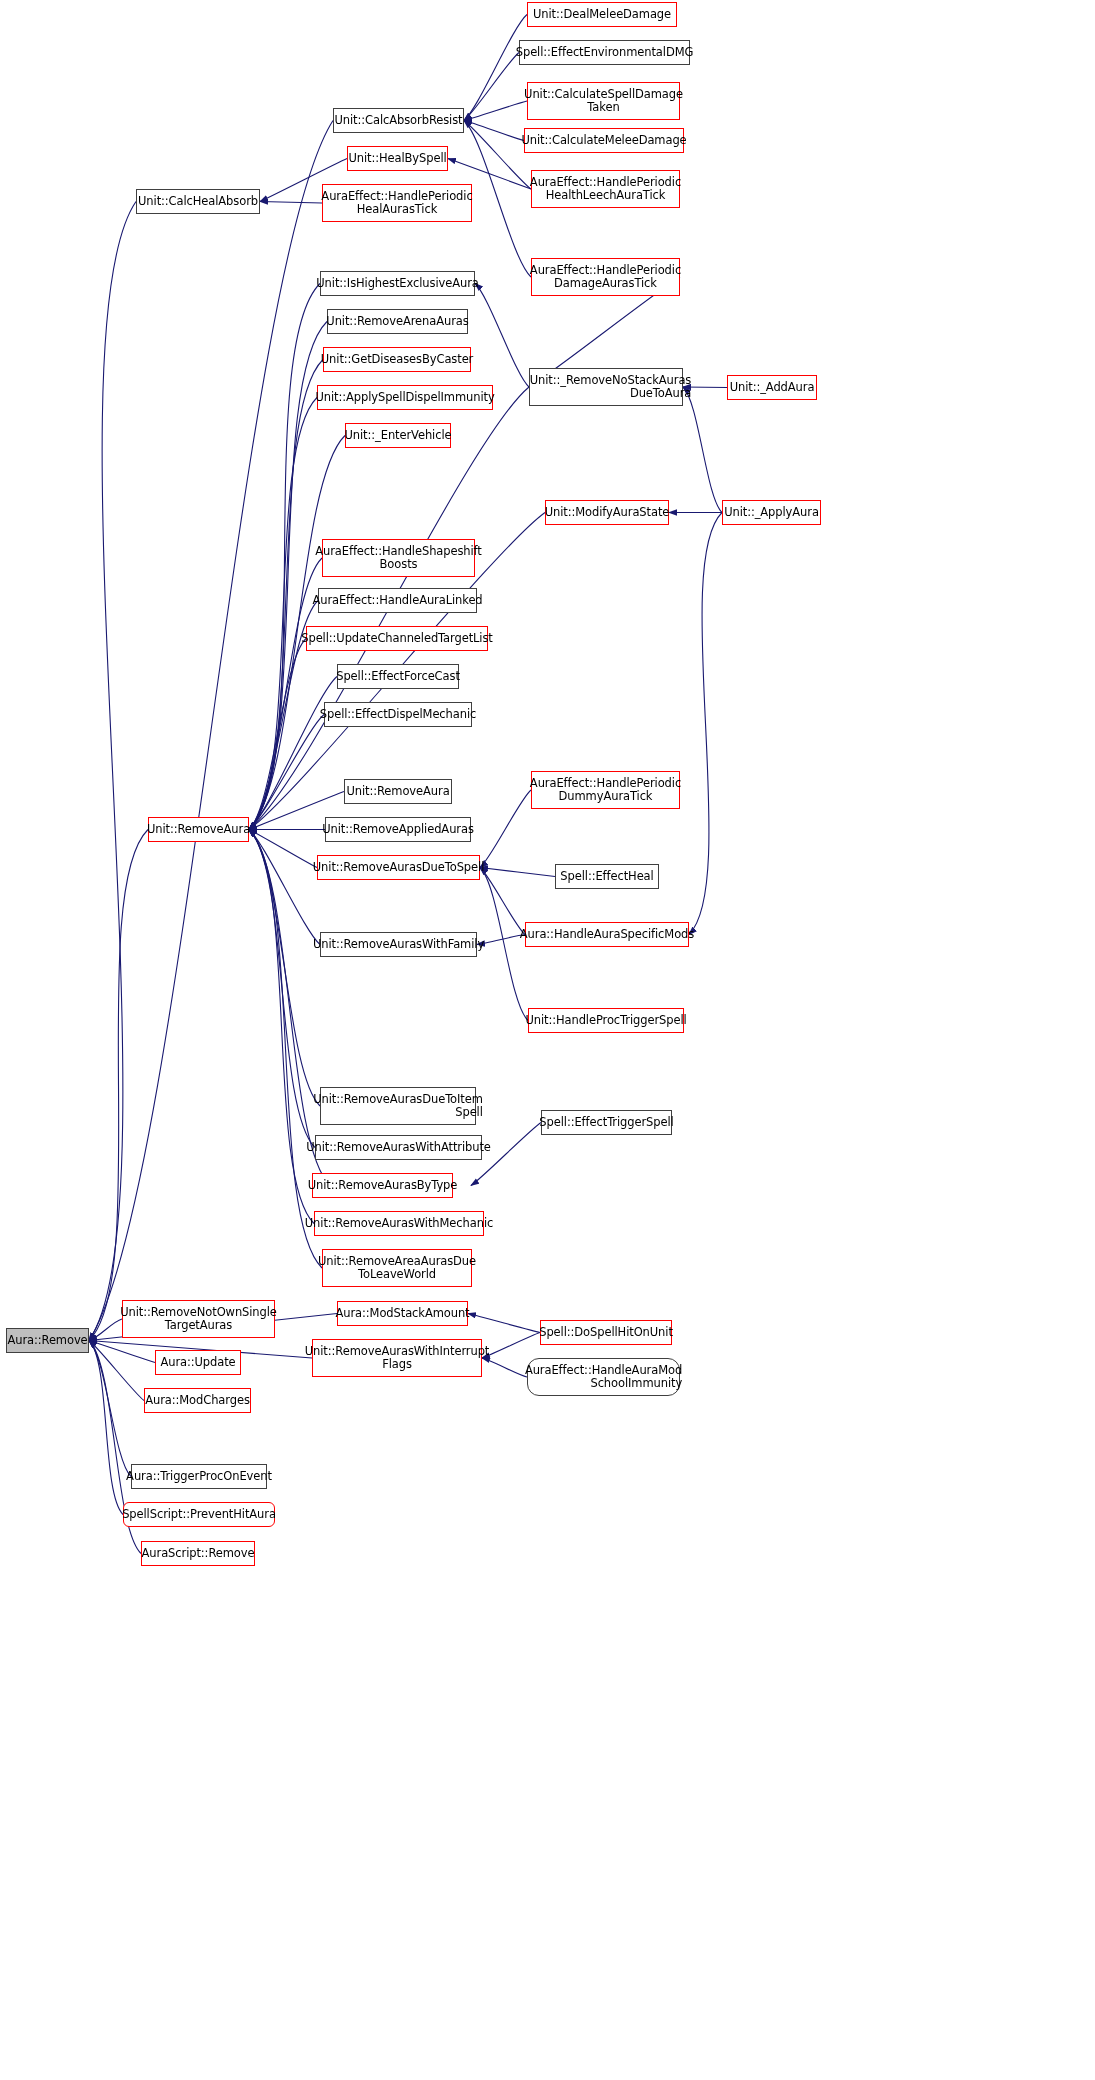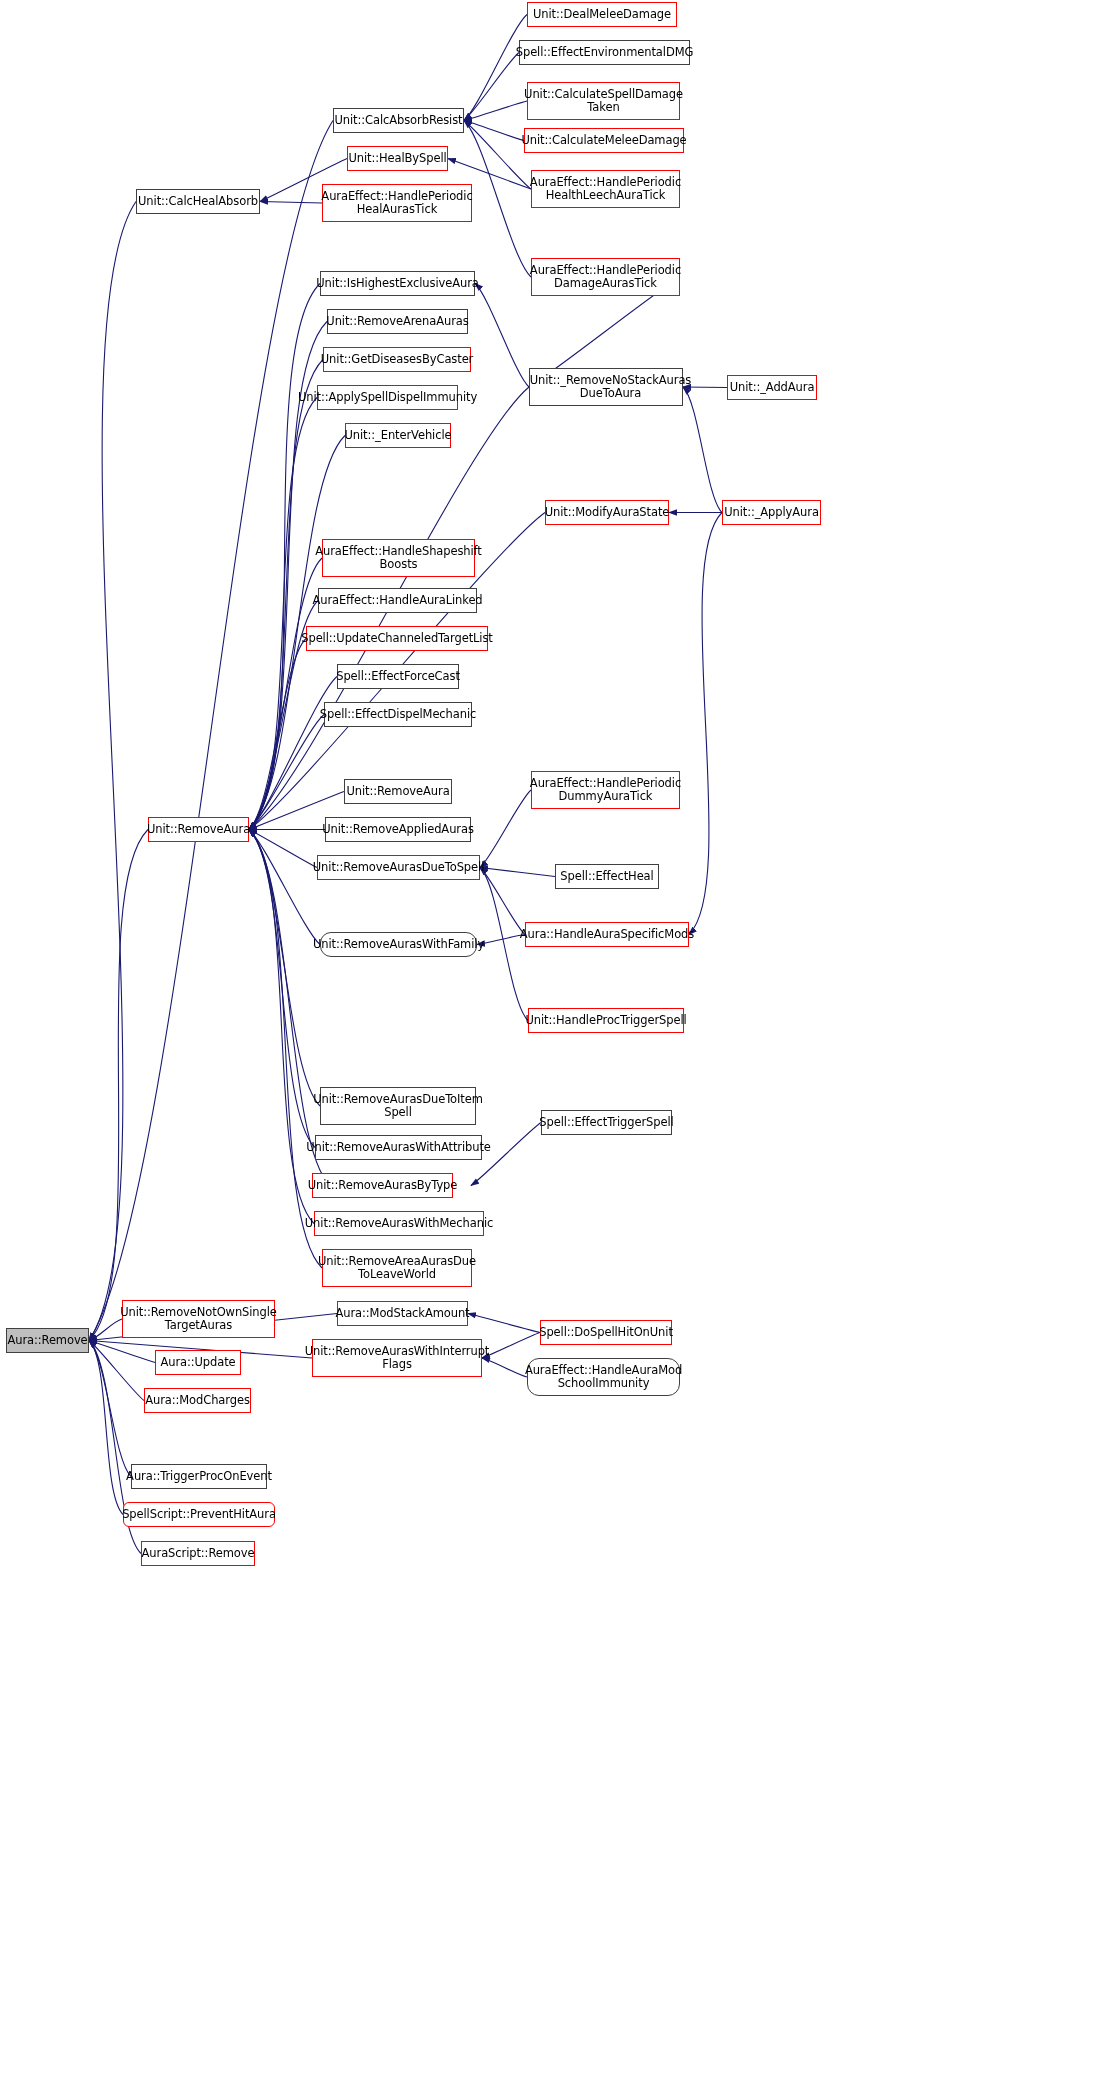--- a/index.html
+++ b/index.html
@@ -27,21 +27,21 @@
     background:#ffffff;
     font-size:11.5px;
     line-height:13.5px;
     color:#000000;
     letter-spacing:-0.1px;
     white-space:pre-line;
     padding:0 3px;
     z-index:5;
   }
   .node.red{border:1.4px solid #ff0000;}
-  .node.black{border:1.4px solid #404040;}
+  .node.black{border:1.4px solid #404040;text-align:right;}
   .node.current{border:1.4px solid #404040;background:#bfbfbf;}
 </style>
 </head>
 <body>
 
 <div id="canvas">
   <svg id="edge-layer" viewBox="0 0 1095 2080">
     <defs>
       <marker id="arrow" markerWidth="9" markerHeight="9" refX="8" refY="3.2" orient="auto" markerUnits="userSpaceOnUse">
         <path d="M0,0 L9,3.2 L0,6.4 z" fill="#191970"></path>
@@ -120,39 +120,39 @@
       <div class="node red" style="left: 322px; top: 184px; width: 150px; height: 38px;"><span>AuraEffect::HandlePeriodic
 HealAurasTick</span></div>
       <div class="node red" style="left: 531px; top: 258px; width: 149px; height: 38px;"><span>AuraEffect::HandlePeriodic
 DamageAurasTick</span></div>
       <div class="node black" style="left: 320px; top: 271px; width: 155px; height: 25px;"><span>Unit::IsHighestExclusiveAura</span></div>
       <div class="node black" style="left: 327px; top: 309px; width: 141px; height: 25px;"><span>Unit::RemoveArenaAuras</span></div>
       <div class="node red" style="left: 323px; top: 347px; width: 148px; height: 25px;"><span>Unit::GetDiseasesByCaster</span></div>
       <div class="node black" style="left: 529px; top: 368px; width: 154px; height: 38px; padding-left: 12px;"><span>Unit::_RemoveNoStackAuras
 DueToAura</span></div>
       <div class="node red" style="left: 727px; top: 375px; width: 90px; height: 25px;"><span>Unit::_AddAura</span></div>
-      <div class="node red" style="left: 317px; top: 385px; width: 141px; height: 25px;"><span>Unit::ApplySpellDispelImmunity</span></div>
+      <div class="node red" style="left: 317px; top: 385px; width: 176px; height: 25px;"><span>Unit::ApplySpellDispelImmunity</span></div>
       <div class="node red" style="left: 345px; top: 423px; width: 106px; height: 25px;"><span>Unit::_EnterVehicle</span></div>
       <div class="node red" style="left: 545px; top: 500px; width: 124px; height: 25px;"><span>Unit::ModifyAuraState</span></div>
       <div class="node red" style="left: 722px; top: 500px; width: 99px; height: 25px;"><span>Unit::_ApplyAura</span></div>
       <div class="node red" style="left: 322px; top: 539px; width: 153px; height: 38px;"><span>AuraEffect::HandleShapeshift
 Boosts</span></div>
       <div class="node black" style="left: 318px; top: 588px; width: 159px; height: 25px;"><span>AuraEffect::HandleAuraLinked</span></div>
       <div class="node red" style="left: 306px; top: 626px; width: 182px; height: 25px;"><span>Spell::UpdateChanneledTargetList</span></div>
       <div class="node black" style="left: 337px; top: 664px; width: 122px; height: 25px;"><span>Spell::EffectForceCast</span></div>
       <div class="node black" style="left: 324px; top: 702px; width: 148px; height: 25px;"><span>Spell::EffectDispelMechanic</span></div>
       <div class="node red" style="left: 531px; top: 771px; width: 149px; height: 38px;"><span>AuraEffect::HandlePeriodic
 DummyAuraTick</span></div>
       <div class="node black" style="left: 344px; top: 779px; width: 108px; height: 25px;"><span>Unit::RemoveAura</span></div>
       <div class="node red" style="left: 148px; top: 817px; width: 101px; height: 25px;"><span>Unit::RemoveAura</span></div>
       <div class="node black" style="left: 325px; top: 817px; width: 146px; height: 25px;"><span>Unit::RemoveAppliedAuras</span></div>
       <div class="node red" style="left: 317px; top: 855px; width: 163px; height: 25px;"><span>Unit::RemoveAurasDueToSpell</span></div>
       <div class="node black" style="left: 555px; top: 864px; width: 104px; height: 25px;"><span>Spell::EffectHeal</span></div>
       <div class="node red" style="left: 525px; top: 922px; width: 164px; height: 25px;"><span>Aura::HandleAuraSpecificMods</span></div>
-      <div class="node black" style="left: 320px; top: 932px; width: 157px; height: 25px; border-radius: 11px;"><span>Unit::RemoveAurasWithFamily</span></div>
+      <div class="node black" style="left: 320px; top: 932px; width: 157px; height: 25px;"><span>Unit::RemoveAurasWithFamily</span></div>
       <div class="node red" style="left: 528px; top: 1008px; width: 156px; height: 25px;"><span>Unit::HandleProcTriggerSpell</span></div>
       <div class="node black" style="left: 320px; top: 1087px; width: 156px; height: 38px;"><span>Unit::RemoveAurasDueToItem
 Spell</span></div>
       <div class="node black" style="left: 541px; top: 1110px; width: 131px; height: 25px;"><span>Spell::EffectTriggerSpell</span></div>
       <div class="node black" style="left: 315px; top: 1135px; width: 167px; height: 25px;"><span>Unit::RemoveAurasWithAttribute</span></div>
       <div class="node red" style="left: 312px; top: 1173px; width: 141px; height: 25px;"><span>Unit::RemoveAurasByType</span></div>
       <div class="node red" style="left: 314px; top: 1211px; width: 170px; height: 25px;"><span>Unit::RemoveAurasWithMechanic</span></div>
       <div class="node red" style="left: 322px; top: 1249px; width: 150px; height: 38px;"><span>Unit::RemoveAreaAurasDue
 ToLeaveWorld</span></div>
       <div class="node red" style="left: 122px; top: 1300px; width: 153px; height: 38px;"><span>Unit::RemoveNotOwnSingle

